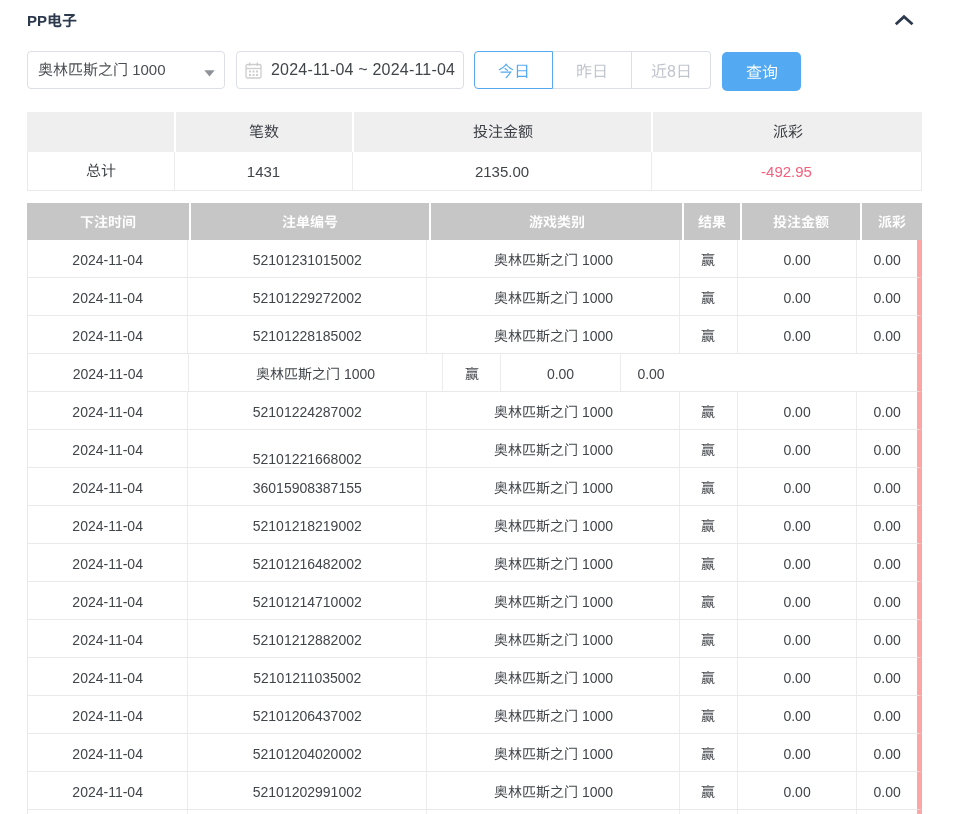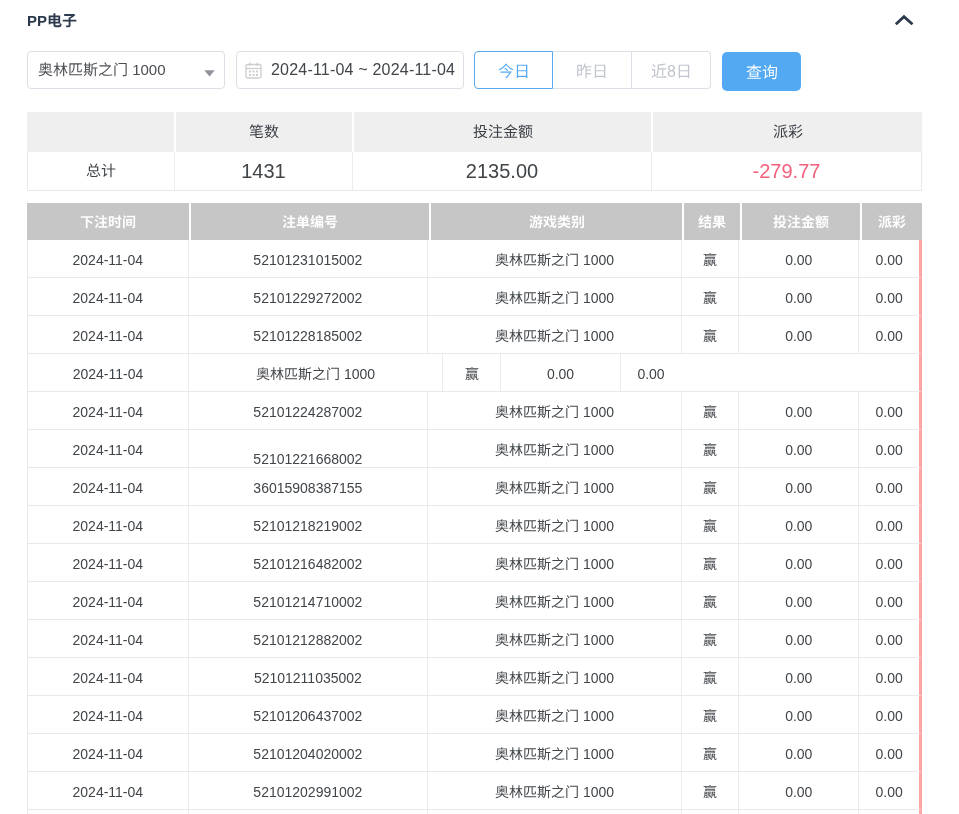--- a/index.html
+++ b/index.html
@@ -1,21 +1,21 @@
 <!DOCTYPE html>
 <html><head><meta charset="utf-8"><style>
 *{box-sizing:border-box;margin:0;padding:0}
 html,body{width:959px;height:814px;overflow:hidden;background:#fff;font-family:"Liberation Sans",sans-serif}
 .abs{position:absolute}
 svg{display:block}
 .c{display:flex;align-items:center;justify-content:center;height:100%;padding-top:2px}
 .t{font-size:14px;color:#404549}
-.st{font-size:20px;color:#404549}
+.st{font-size:15px;color:#404549}
 .srow .c{padding-top:0}
-.row{display:flex;height:38px;padding-top:0;border-bottom:1px solid #e9e9e9;border-left:1px solid #e9e9e9;border-right:3px solid #fca5a5;background:#fff}
+.row{display:flex;height:38px;padding-top:0;border-bottom:1px solid #e9e9e9;border-left:1px solid #e9e9e9;border-right:5px solid #fca5a5;background:#fff}
 .srow{display:flex;height:39px;border-bottom:1px solid #e9e9e9;border-left:1px solid #e9e9e9;border-right:1px solid #e9e9e9;background:#fff}
 .hc{display:flex;align-items:center;justify-content:center;background:#c6c6c6}
 .shc{display:flex;align-items:center;justify-content:center;background:#efefef}
 </style></head><body>
 <svg width="0" height="0" style="position:absolute">
     <defs>
       <path id="b4e0b" d="M52 -776V-655H415V87H544V-391C646 -333 760 -260 818 -207L907 -317C830 -380 674 -467 565 -521L544 -496V-655H949V-776Z"></path>
       <path id="b522b" d="M599 -728V-162H716V-728ZM809 -829V-54C809 -37 802 -31 784 -31C766 -31 709 -31 652 -33C669 1 686 56 691 90C777 91 837 87 876 67C915 47 928 13 928 -53V-829ZM189 -701H382V-563H189ZM80 -806V-457H498V-806ZM205 -436 202 -374H53V-265H193C176 -147 136 -56 21 4C46 25 78 66 92 94C235 15 285 -108 305 -265H403C396 -118 388 -59 375 -43C366 -33 358 -31 344 -31C328 -31 297 -31 262 -35C280 -4 292 44 294 79C339 80 381 79 406 75C435 70 456 61 476 35C503 1 512 -94 521 -328C522 -343 523 -374 523 -374H315L318 -436Z"></path>
       <path id="b5355" d="M254 -422H436V-353H254ZM560 -422H750V-353H560ZM254 -581H436V-513H254ZM560 -581H750V-513H560ZM682 -842C662 -792 628 -728 595 -679H380L424 -700C404 -742 358 -802 320 -846L216 -799C245 -764 277 -717 298 -679H137V-255H436V-189H48V-78H436V87H560V-78H955V-189H560V-255H874V-679H731C758 -716 788 -760 816 -803Z"></path>
       <path id="b53f7" d="M292 -710H700V-617H292ZM172 -815V-513H828V-815ZM53 -450V-342H241C221 -276 197 -207 176 -158H689C676 -86 661 -46 642 -32C629 -24 616 -23 594 -23C563 -23 489 -24 422 -30C444 2 462 50 464 84C533 88 599 87 637 85C684 82 717 75 747 47C783 13 807 -62 827 -217C830 -233 833 -267 833 -267H352L376 -342H943V-450Z"></path>
@@ -188,21 +188,21 @@
           </g>
         </svg>
       </div>
       <div class="c" style="width:178px;border-right:1px solid #ececec;">
         <span class="st">1431</span>
       </div>
       <div class="c" style="width:299px;border-right:1px solid #ececec;">
         <span class="st">2135.00</span>
       </div>
       <div class="c" style="width:269px;">
-        <span class="st" style="color:#f4607c">-279.77</span>
+        <span class="st" style="color:#f4607c">-492.95</span>
       </div>
     </div>
 </div>
 
 <div class="abs" style="left:27px;top:203px;width:895px">
   <div style="display:flex;height:37px">
       <div class="hc" style="width:164px;border-right:2px solid #fff;">
         <svg width="56.0" height="20" viewBox="0 0 56.0 20">
           <g transform="translate(0,15) scale(0.014)" fill="#ffffff">
             <use href="#b4e0b" x="0"></use>

